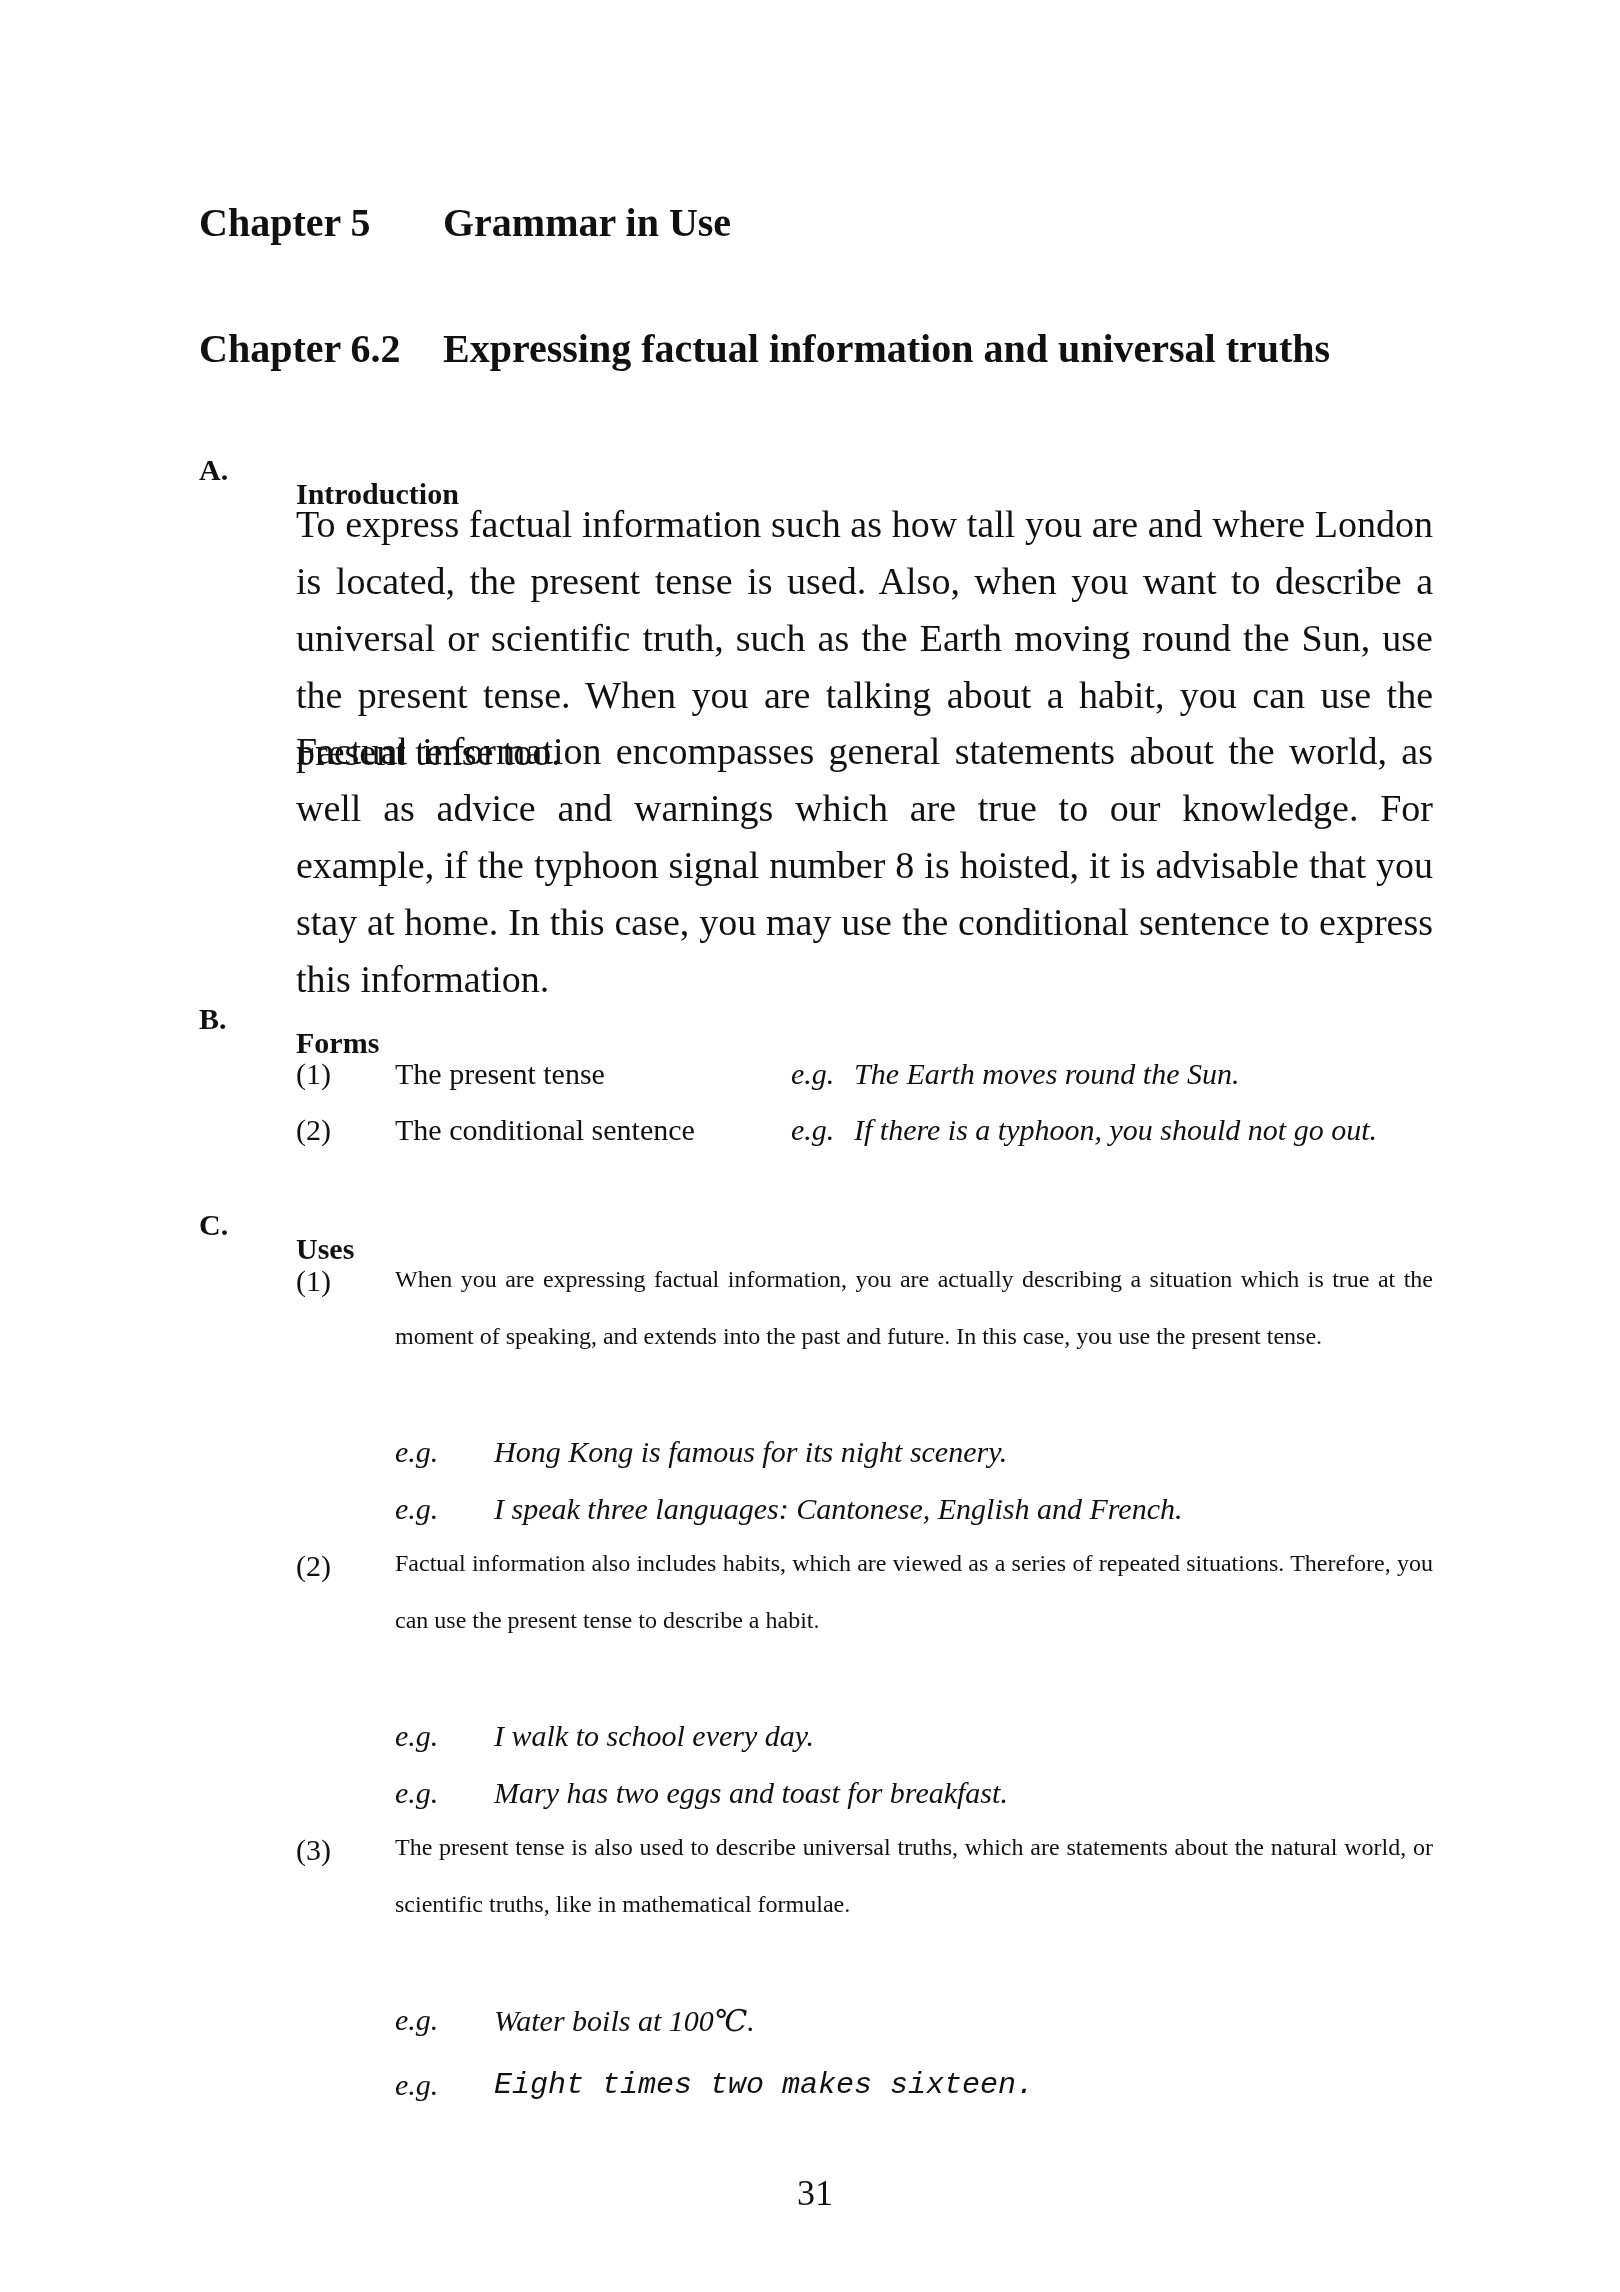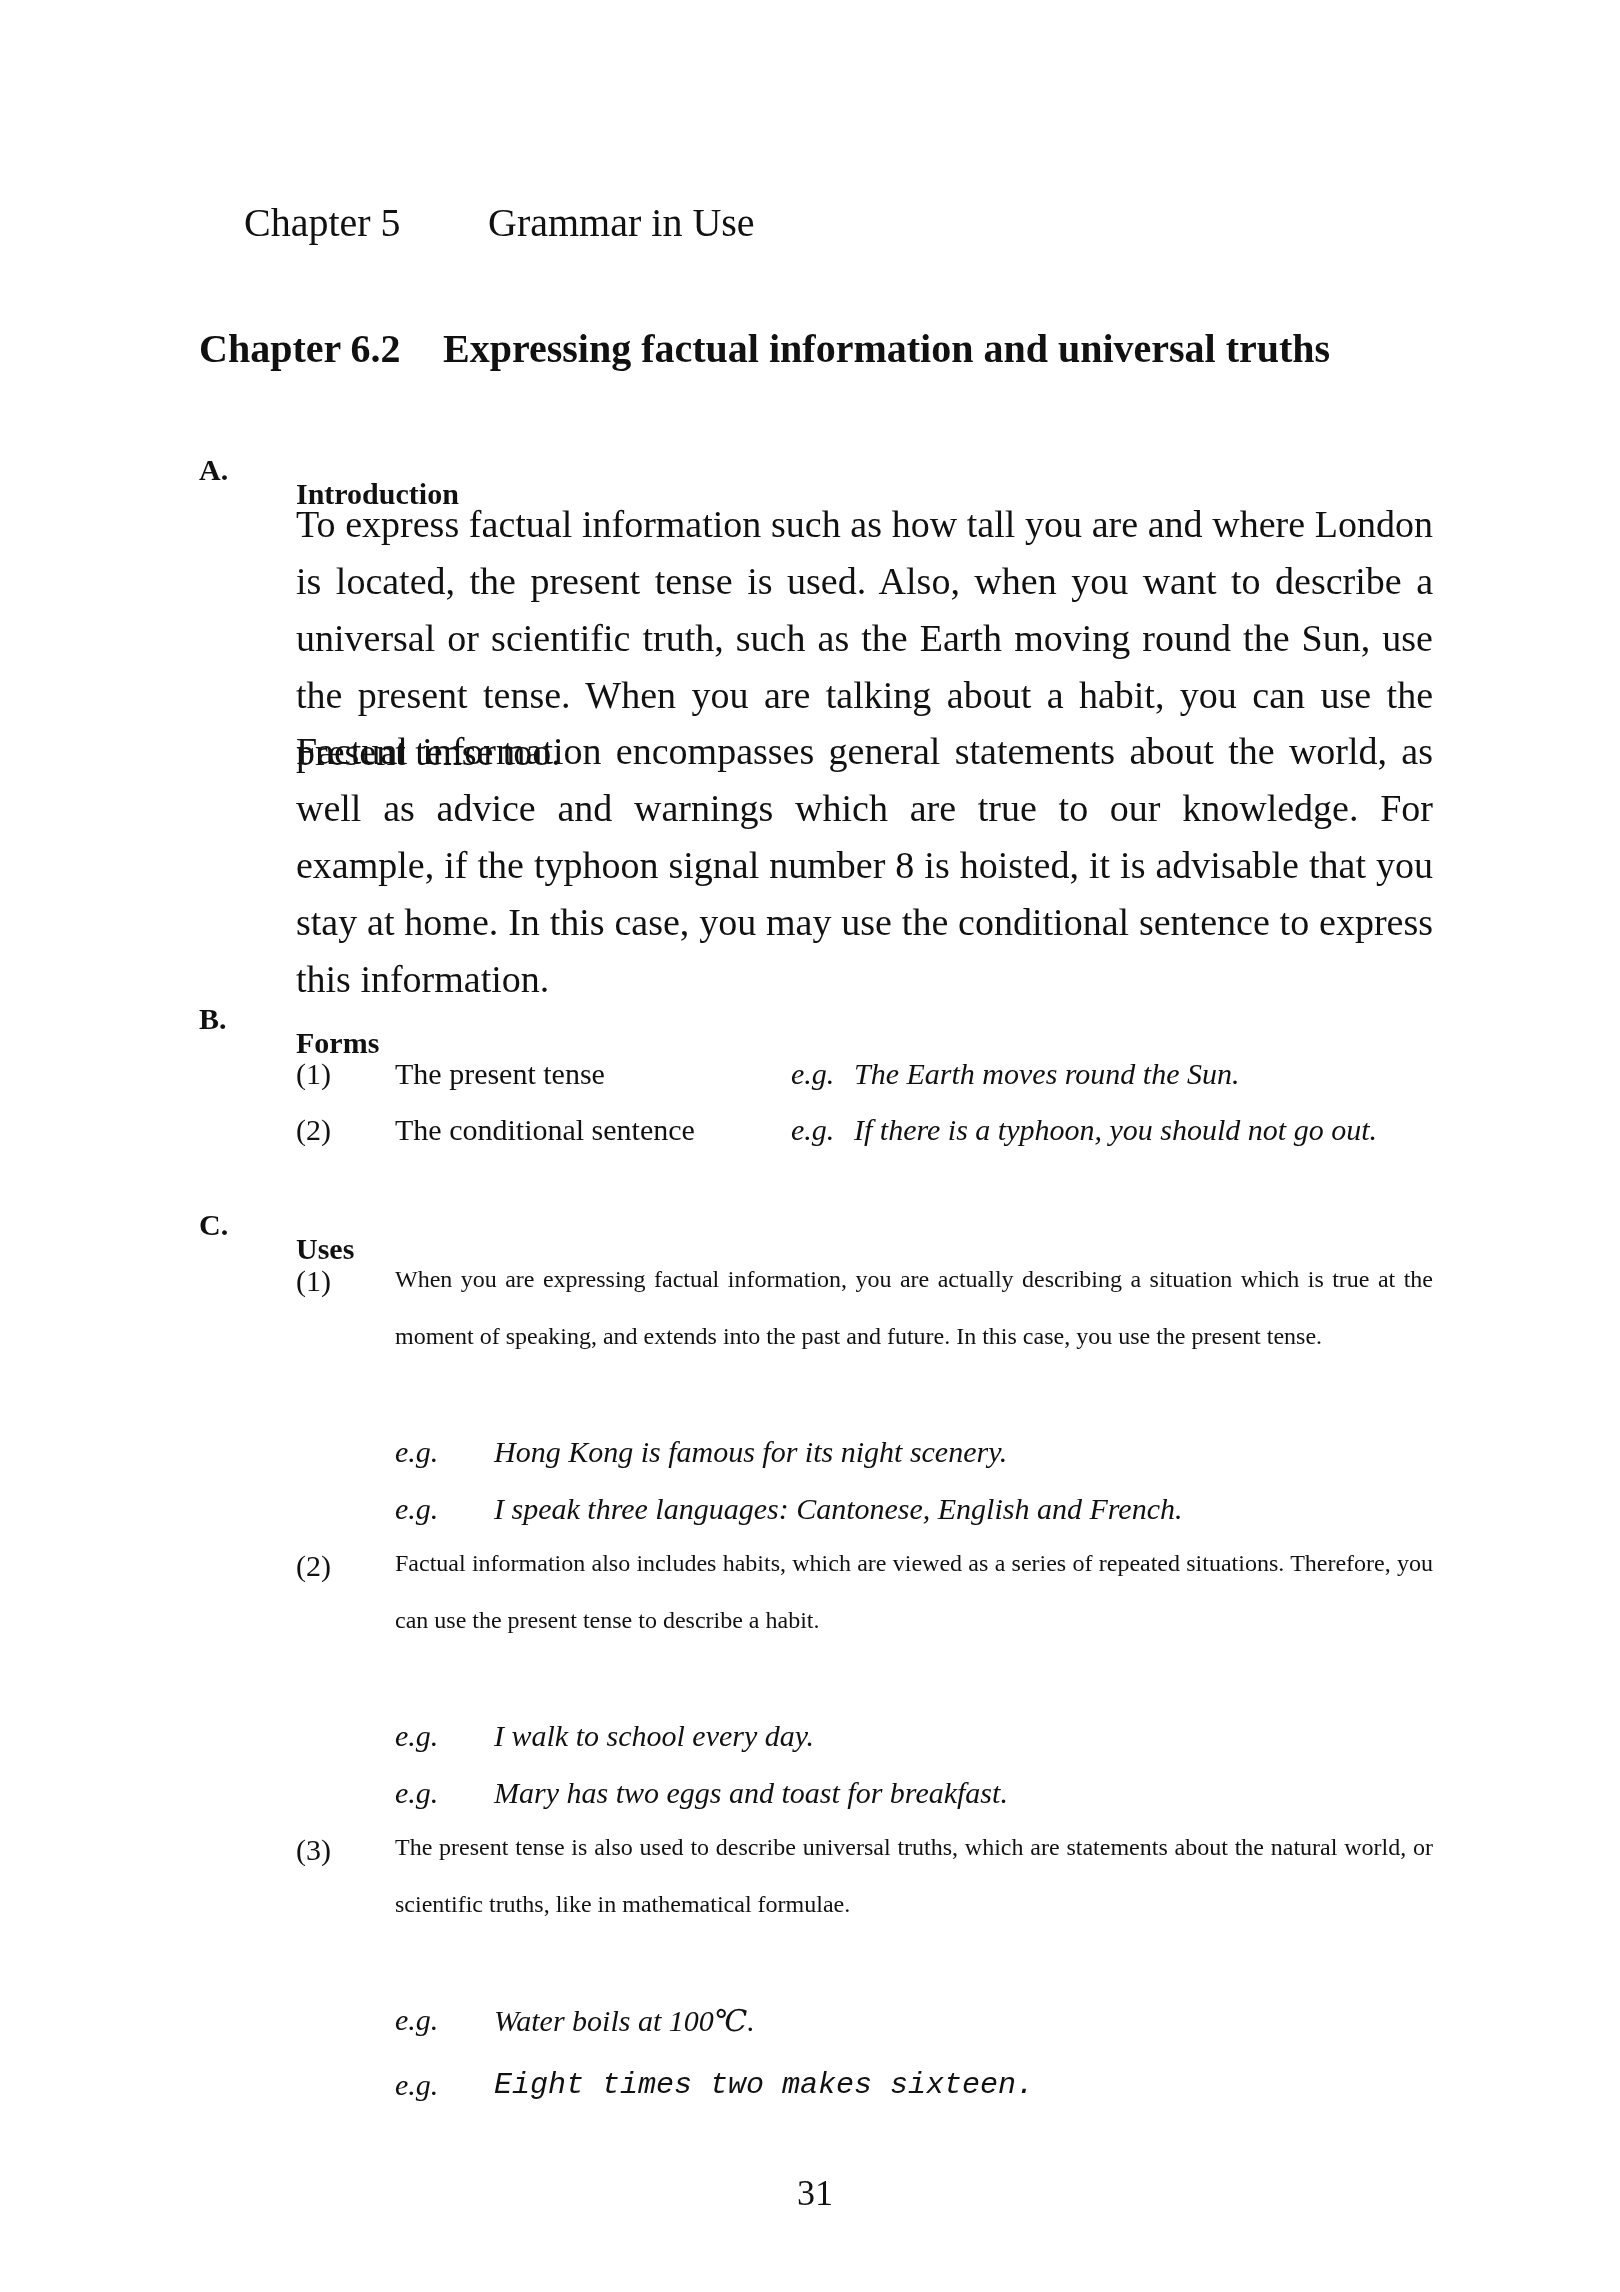--- a/index.html
+++ b/index.html
@@ -2,21 +2,21 @@
 <html><head>
 <meta charset="utf-8">
 <style>
   html, body { margin: 0; padding: 0; background: #ffffff; }
   body {
     width: 1620px; height: 2293px; position: relative; overflow: hidden;
     font-family: "Liberation Serif", "DejaVu Serif", serif;
     color: #111111;
   }
   .abs { position: absolute; white-space: nowrap; }
-  .h1 { font-weight: normal; font-size: 40px; margin-left: 45px; }
+  .h1 { font-weight: bold; font-size: 40px; }
   .h2 { font-weight: bold; font-size: 40px; }
   .sec-letter { font-weight: bold; font-size: 30px; }
   .sec-title { font-weight: bold; font-size: 30px; margin-top: 24px; }
   .body { font-size: 30px; }
   .para {
     position: absolute; left: 296px; width: 1137px;
     font-size: 38px; line-height: 57px; text-align: justify;
     text-align-last: left;
   }
   .item-text {

